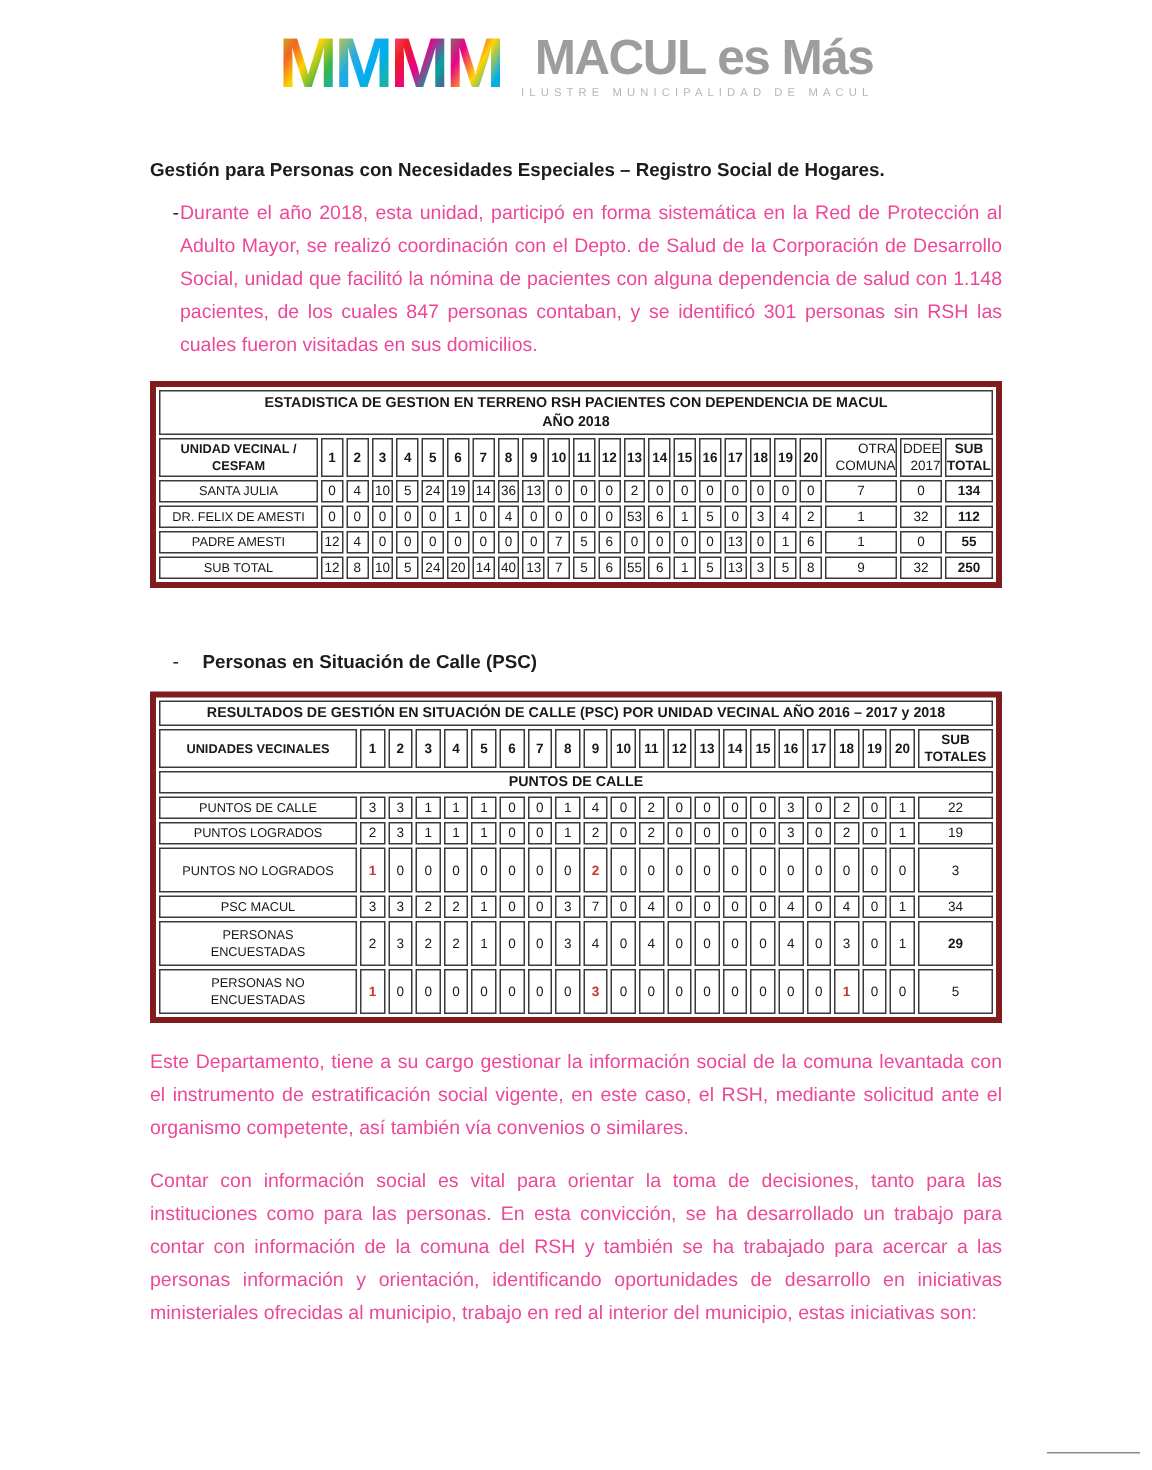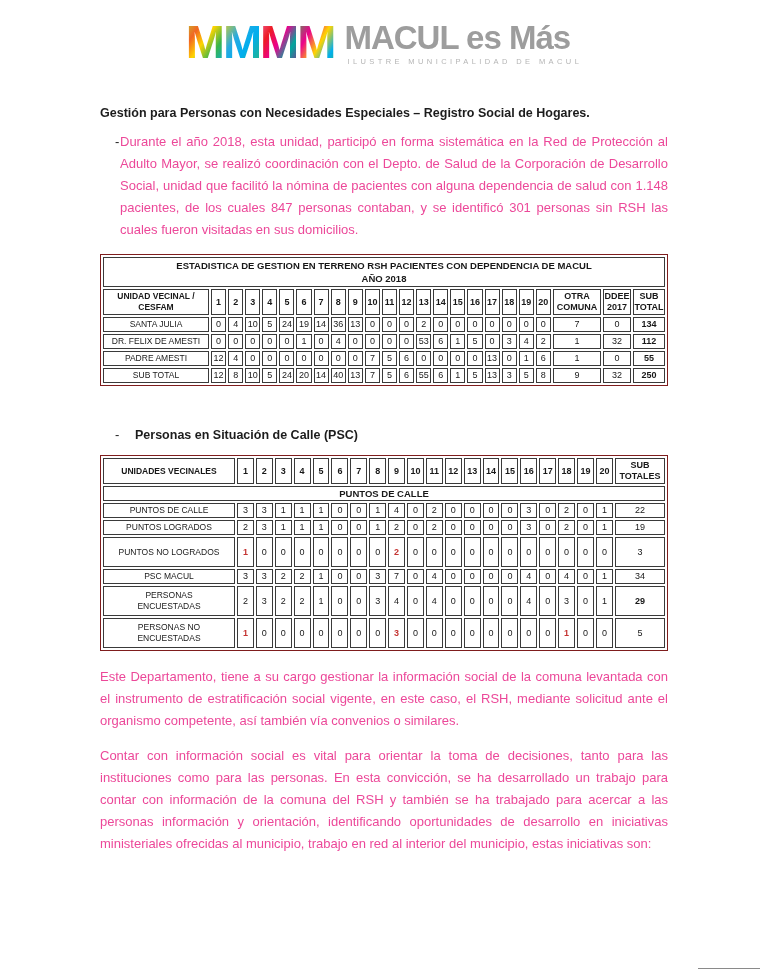--- a/index.html
+++ b/index.html
@@ -14,44 +14,44 @@
   .page { width:768px; height:980px; position:relative; background:#fff; }
 
   
   .logo { display:flex; justify-content:center; align-items:flex-start; padding-top:16px; height:84px; }
   .logo-mmmm { display:flex; font-weight:800; font-size:47px; line-height:52px; letter-spacing:-2px; }
   .logo-mmmm span { -webkit-background-clip:text; background-clip:text; color:transparent; }
   .m1 { background-image:linear-gradient(125deg,#b8d432 0%,#f26522 28%,#ffd400 48%,#39b54a 72%,#00aeef 100%); }
   .m2 { background-image:linear-gradient(125deg,#ffd400 0%,#27aae1 38%,#00aeef 62%,#2bb673 100%); }
   .m3 { background-image:linear-gradient(120deg,#f06eaa 0%,#ed1c24 28%,#ec008c 50%,#00a79d 74%,#92278f 100%); }
   .m4 { background-image:linear-gradient(120deg,#39b54a 0%,#ec008c 32%,#ffd400 58%,#00aeef 82%,#2bb673 100%); }
-  .logo-right { margin-left:10px; padding-top:4px; }
+  .logo-right { margin-left:10px; padding-top:4px;text-align:right; }
   .logo-title { font-weight:700; font-size:33px; line-height:36px; color:#9d9d9d; letter-spacing:-1px; }
   .logo-sub { font-size:7.5px; color:#b5b5b5; letter-spacing:3.4px; margin-top:1px; padding-left:3px; }
 
   
   .content { padding:0 100px; }
   .h1 { font-size:12.5px; font-weight:700; margin-top:22px; }
   .para { font-size:13px; line-height:22px; text-align:justify; color:#ec4899; }
   .bullet { display:flex; margin-top:11px; }
   .bullet .dash { width:20px; padding-left:15px; flex:none; font-size:13px; line-height:22px; }
   .bullet .para { flex:1; }
   .h2row { display:flex; margin-top:40px; margin-left:15px; }
   .h2row .dash { width:20px; flex:none; font-size:13px; line-height:18px; }
   .h2 { font-size:12.5px; font-weight:700; line-height:18px; }
   .p2 { margin-top:19px; }
   .p3 { margin-top:15px; }
   .p4 { margin-top:13px; }
 
   
-  table { border-collapse:separate; border-spacing:2px; width:100%; border:1px solid #7f1d1d; background:#fff; table-layout:fixed; }
+  table { border-collapse:separate; border-spacing:2px; width:100%; border:4px solid #7f1d1d; background:#fff; table-layout:fixed; }
   td { border:1px solid #3a3a3a; text-align:center; vertical-align:middle; font-size:9px; padding:1px 0; color:#181818; white-space:pre-line; line-height:11px; }
   td.title { font-weight:700; font-size:9.5px; line-height:13px; padding:1px 2px; }
   td.colhead { font-weight:700; }
-  td.colhead-n { font-weight:700; }
+  td.colhead-n { font-weight:400;text-align:right; }
   td.lbl { font-size:8.5px; padding:1px 1px; }
   td.sect { font-weight:700; font-size:9.5px; }
   td.bold { font-weight:700; }
   td.red { color:#c43432; font-weight:700; }
   .t1 { margin-top:13px; }
   .t2 { margin-top:11px; }
   tr.tall td { height:30px; }
   tr.mid td { height:17px; }
 
   
@@ -278,20 +278,23 @@
           <col>
           <col>
           <col>
           <col>
           <col>
           <col>
           <col>
           <col style="width: 50px;">
         </colgroup>
       <tbody>
+          <tr>
+            <td class="title" colspan="22">RESULTADOS DE GESTIÓN EN SITUACIÓN DE CALLE (PSC) POR UNIDAD VECINAL AÑO 2016 – 2017 y 2018</td>
+          </tr>
           <tr class="mid">
             <td class="colhead lbl">UNIDADES VECINALES</td>
             <td class="colhead">1</td>
             <td class="colhead">2</td>
             <td class="colhead">3</td>
             <td class="colhead">4</td>
             <td class="colhead">5</td>
             <td class="colhead">6</td>
             <td class="colhead">7</td>
             <td class="colhead">8</td>

